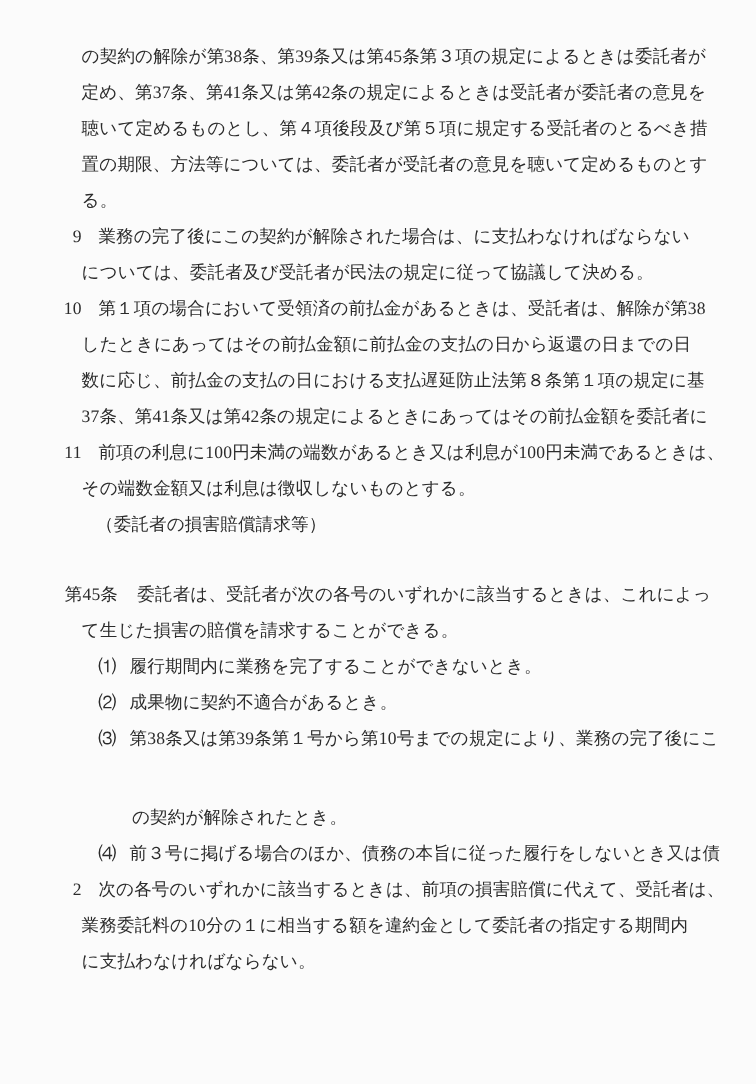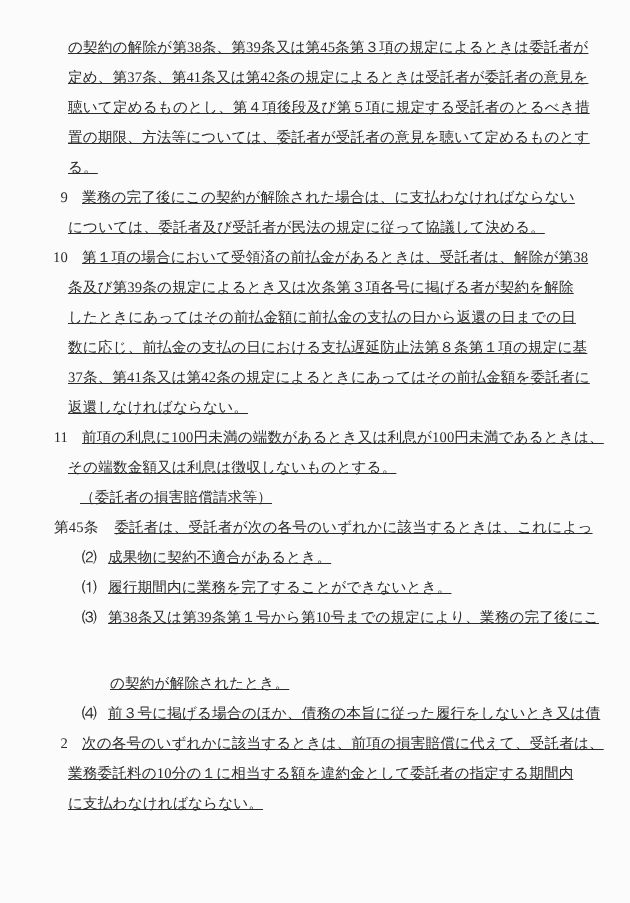--- a/index.html
+++ b/index.html
@@ -16,21 +16,20 @@
     overflow: hidden;
   }
 
   #page {
     position: relative;
     width: 630px;
     height: 903px;
     box-sizing: border-box;
     padding: 33px 60px 0 40px;
     background: #fbfbfb;
-    text-decoration: underline;
   }
 
   
   .blk {
     margin: 0;
     padding: 0;
   }
   .ln {
     display: block;
     height: 30px;
@@ -38,21 +37,21 @@
     font-size: 14.6px;
     white-space: pre;
     letter-spacing: 0.01em;
     text-rendering: geometricPrecision;
   }
 
   
   .i-body   { padding-left: 28px; }  
   .i-num    { padding-left: 0px;  }  
   .i-head   { padding-left: 40px; }  
-  .i-art    { padding-left: 14px; }  
+  .i-art    { padding-left: 14px; margin-top: 28px; }  
   .i-item   { padding-left: 42px; }  
   .i-itemc  { padding-left: 70px; margin-top: 36px; }  
 
   
   .numcell {
     display: inline-block;
     width: 28px;
     text-align: right;
     padding-right: 0;
   }
@@ -80,41 +79,40 @@
     <span class="ln i-body">る。</span>
   </div>
 
   <div class="blk">
     <span class="ln i-num"><span class="numcell">9</span><span class="numgap"></span><span>業務の完了後にこの契約が解除された場合は、に支払わなければならない</span></span>
     <span class="ln i-body">については、委託者及び受託者が民法の規定に従って協議して決める。</span>
   </div>
 
   <div class="blk">
     <span class="ln i-num"><span class="numcell">10</span><span class="numgap"></span><span>第１項の場合において受領済の前払金があるときは、受託者は、解除が第38</span></span>
-    <span class="ln i-body">条及び第39条の規定によるとき又は次条第３項各号に掲げる者が契約を解除</span>
     <span class="ln i-body">したときにあってはその前払金額に前払金の支払の日から返還の日までの日</span>
     <span class="ln i-body">数に応じ、前払金の支払の日における支払遅延防止法第８条第１項の規定に基</span>
     <span class="ln i-body">37条、第41条又は第42条の規定によるときにあってはその前払金額を委託者に</span>
-    <span class="ln i-body">返還しなければならない。</span>
   </div>
 
   <div class="blk">
     <span class="ln i-num"><span class="numcell">11</span><span class="numgap"></span><span>前項の利息に100円未満の端数があるとき又は利息が100円未満であるときは、</span></span>
     <span class="ln i-body">その端数金額又は利息は徴収しないものとする。</span>
   </div>
 
   <div class="blk">
 
     <span class="ln i-head">（委託者の損害賠償請求等）</span>
 
     <span class="ln i-art"><span class="artnum">第45条</span><span class="artgap"></span><span>委託者は、受託者が次の各号のいずれかに該当するときは、これによっ</span></span>
+    <span class="ln i-body">て生じた損害の賠償を請求することができる。</span>
+
+    <span class="ln i-item"><span class="itemcell">⑴</span><span>履行期間内に業務を完了することができないとき。</span></span>
 
     <span class="ln i-item"><span class="itemcell">⑵</span><span>成果物に契約不適合があるとき。</span></span>
-
-    <span class="ln i-item"><span class="itemcell">⑴</span><span>履行期間内に業務を完了することができないとき。</span></span>
 
     <span class="ln i-item"><span class="itemcell">⑶</span><span>第38条又は第39条第１号から第10号までの規定により、業務の完了後にこ</span></span>
     <span class="ln i-itemc">の契約が解除されたとき。</span>
 
     <span class="ln i-item"><span class="itemcell">⑷</span><span>前３号に掲げる場合のほか、債務の本旨に従った履行をしないとき又は債</span></span>
 
     <span class="ln i-num"><span class="numcell">2</span><span class="numgap"></span><span>次の各号のいずれかに該当するときは、前項の損害賠償に代えて、受託者は、</span></span>
     <span class="ln i-body">業務委託料の10分の１に相当する額を違約金として委託者の指定する期間内</span>
     <span class="ln i-body">に支払わなければならない。</span>
 

